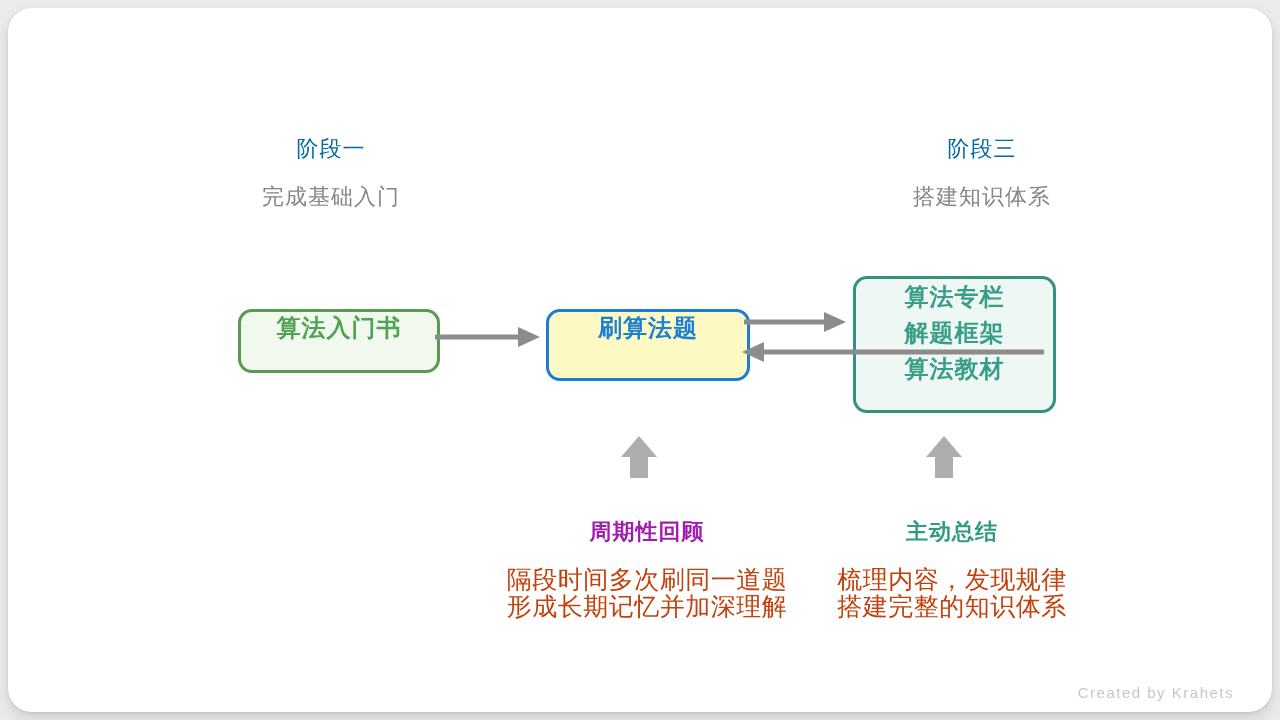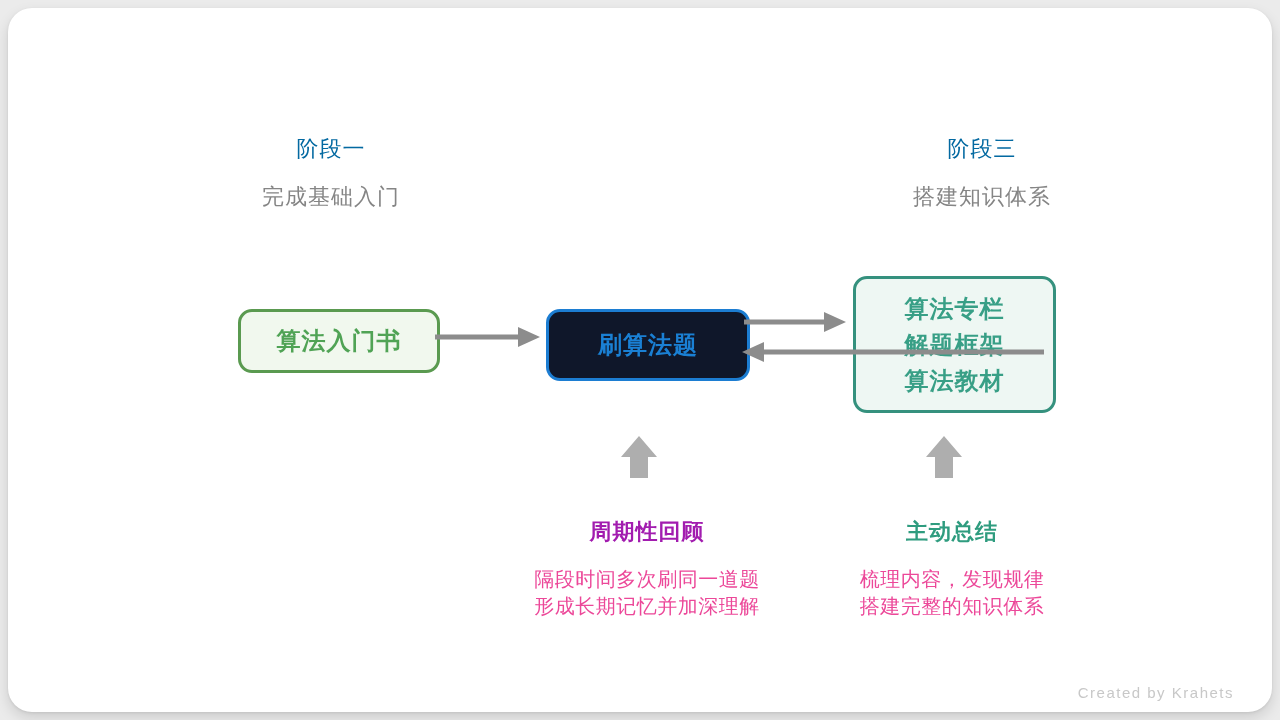--- a/index.html
+++ b/index.html
@@ -36,34 +36,33 @@
     line-height: 30px;
     letter-spacing: 1px;
   }
 
   
   .node {
     border-radius: 14px;
     display: flex;
     flex-direction: column;
     align-items: center;
-    justify-content: center;
     font-weight: 700;
     font-size: 24px;
     letter-spacing: 1px;
   }
   .node-1 {
     left: 230px; top: 301px; width: 202px; height: 64px;
     background: #f1f8ee;
     border: 3px solid #5a9a50;
     color: #50a355;
   }
   .node-2 {
     left: 538px; top: 301px; width: 204px; height: 72px;
-    background: #0f172a;
+    background: #fef9c3;
     border: 3px solid #1c7dd2;
     color: #1a80d4;
   }
   .node-3 {
     left: 845px; top: 268px; width: 203px; height: 137px;
     background: #eef7f3;
     border: 3px solid #35917e;
     color: #389f86;
   }
   .node-3 .node-line { line-height: 36px; }
@@ -81,22 +80,22 @@
   .annotation-title {
     font-size: 22px;
     font-weight: 700;
     line-height: 28px;
     letter-spacing: 1px;
   }
   .annotation-title.blue { color: #a21caf; }
   .annotation-title.teal { color: #2f9c7f; }
   .annotation-desc {
     margin-top: 20px;
-    font-size: 20px;
-    color: #ec4899;
+    font-size: 25px;
+    color: #c2410c;
     line-height: 27px;
     letter-spacing: 0.5px;
   }
 
   .footer-credit {
     right: 38px; top: 676px;
     font-family: Liberation Sans, sans-serif;
     font-size: 15px;
     color: #c8c8c8;
     letter-spacing: 1.5px;

